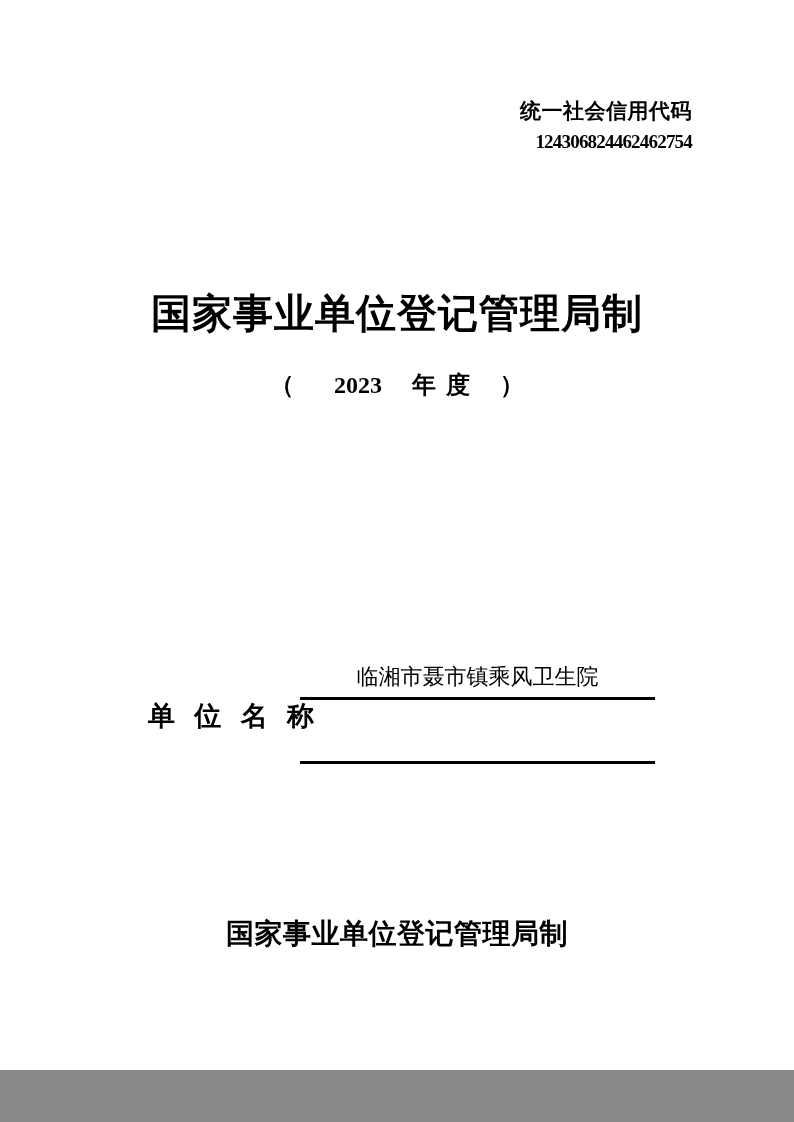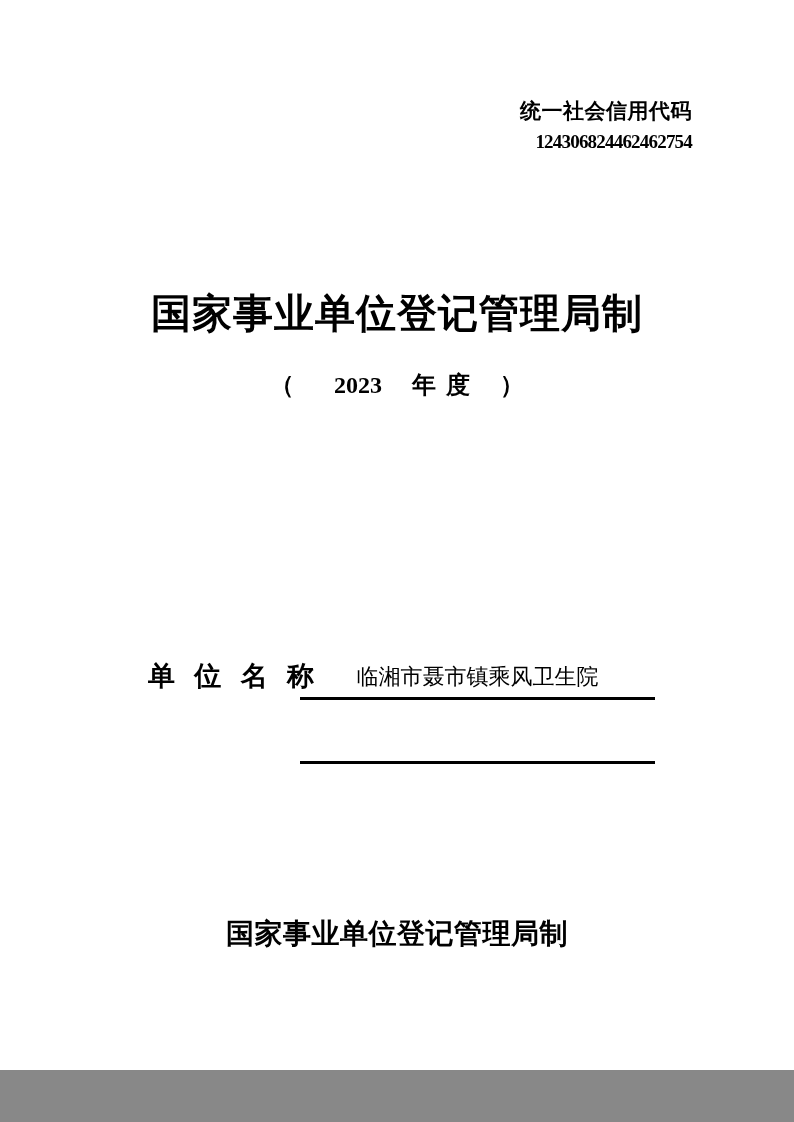--- a/index.html
+++ b/index.html
@@ -70,20 +70,21 @@
     position:absolute;
     left:148px;
     width:166px;
     font-size:27px;
     font-weight:bold;
     line-height:1;
     text-align:justify;
     text-align-last:justify;
     font-family:"Liberation Sans","DejaVu Sans",sans-serif;
     white-space:nowrap;
+    margin-top:40px;
   }
   .field-label.row1{top:663px;}
   .field-label.row2{top:730px;}
   .field-value{
     position:absolute;
     left:300px;width:355px;
     text-align:center;
     font-size:22px;
     line-height:1.2;
     font-family:Liberation Sans, sans-serif;

